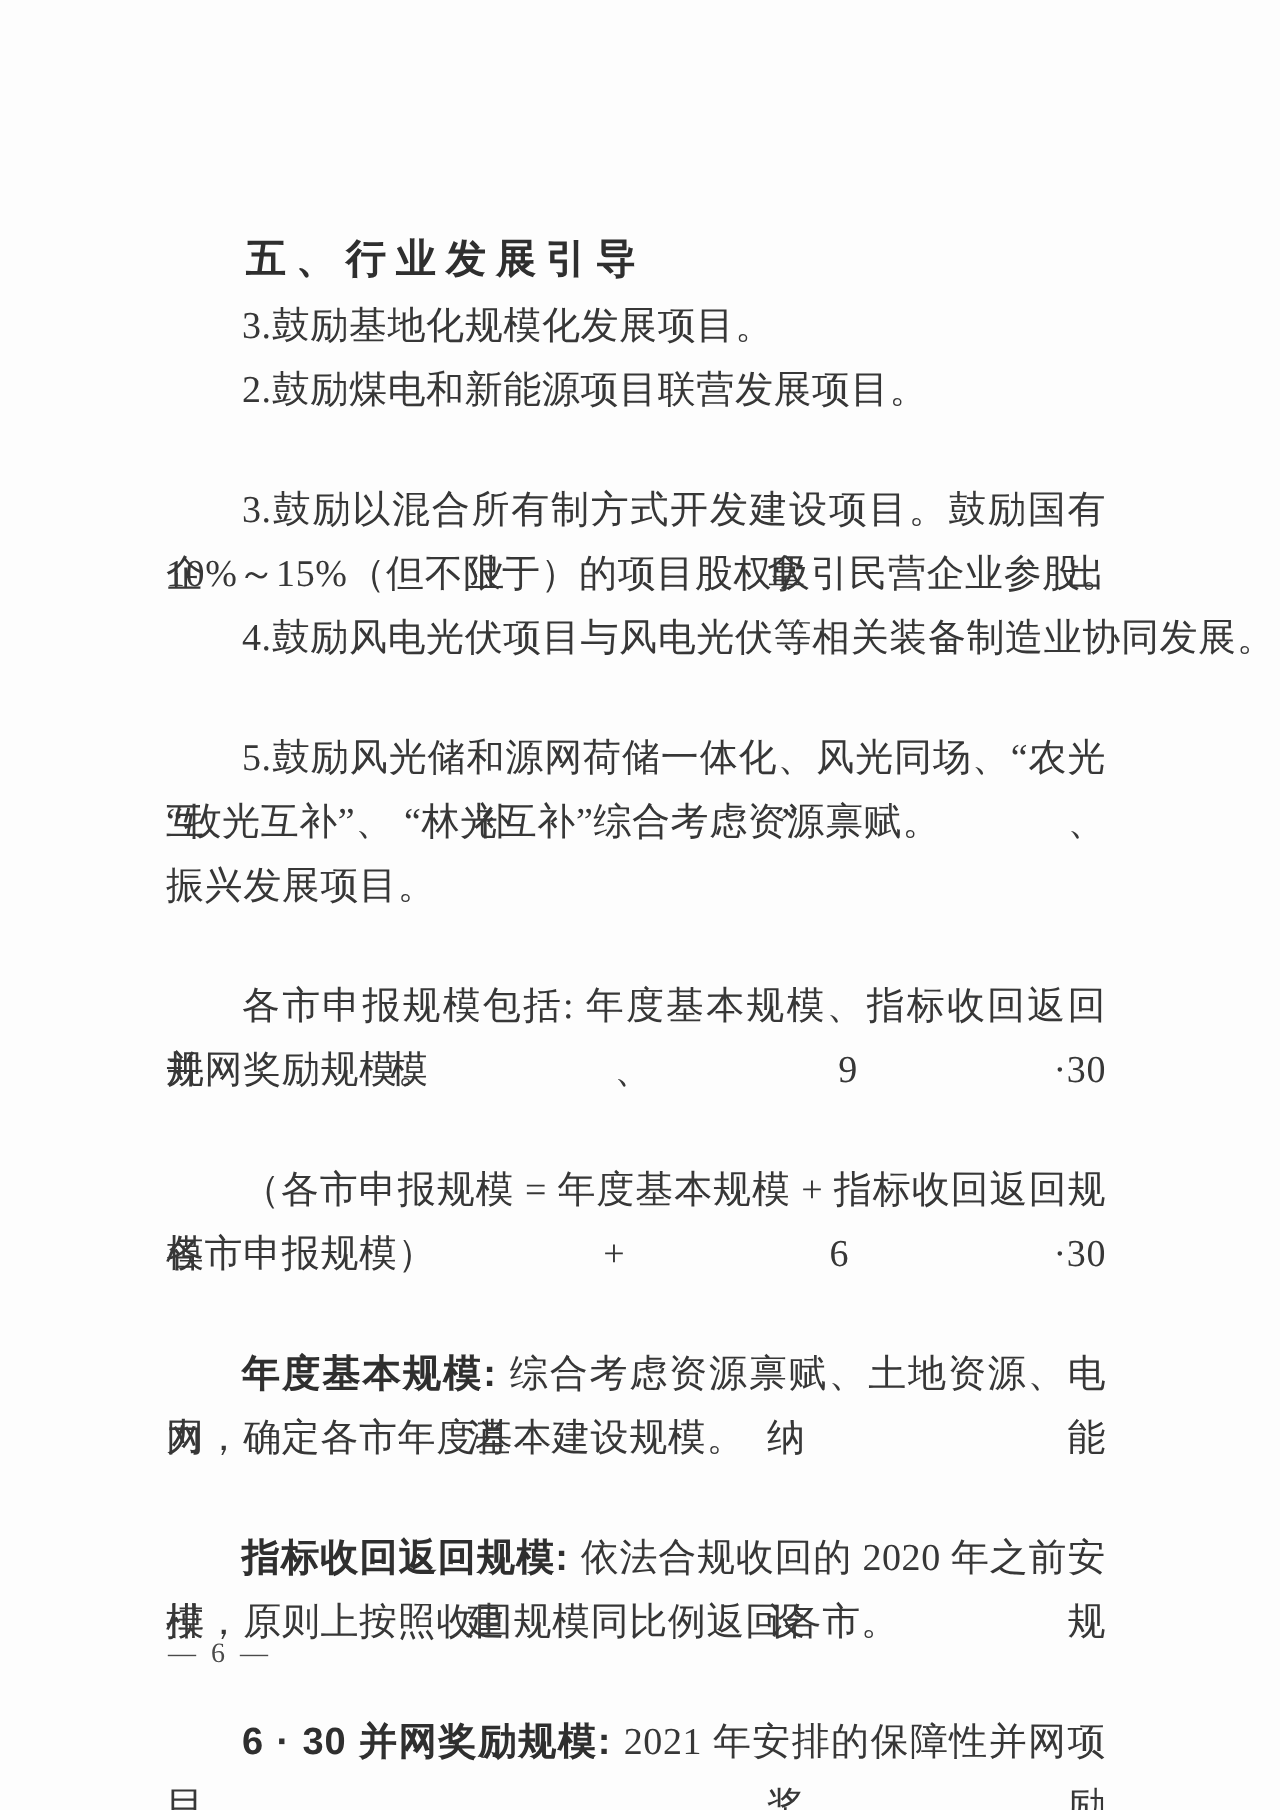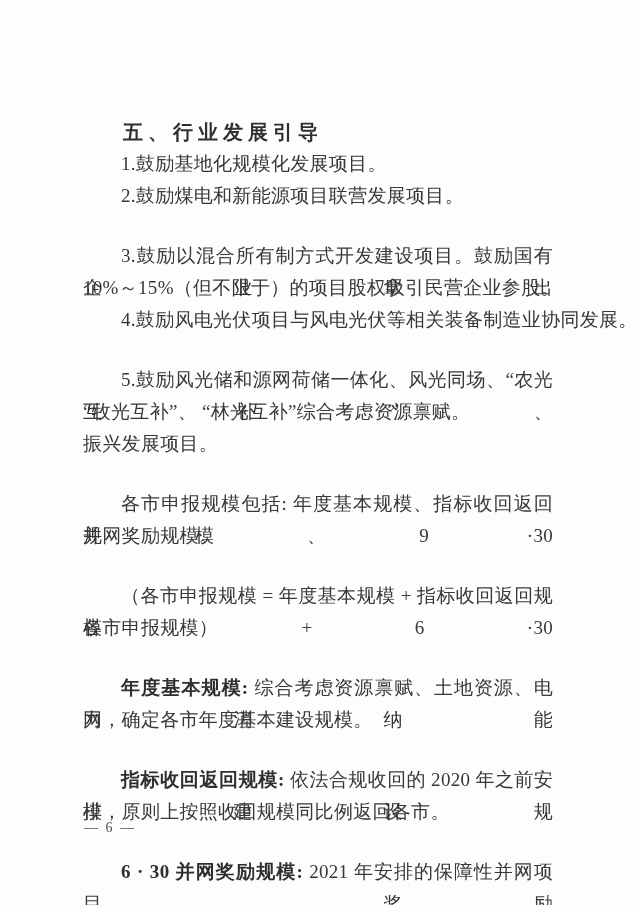--- a/index.html
+++ b/index.html
@@ -26,48 +26,48 @@
   }
   .ln.fill{
     white-space:normal;
     text-align:justify;
     text-align-last:justify;
     text-justify:inter-character;
     margin-top:28px;
   }
   .ln.indent{ text-indent:2em; }
   .ln.heading{
-    font-family:Liberation Serif, serif;
+    font-family:Liberation Mono, monospace;
     font-weight:bold;
     font-size:20px;
     letter-spacing:5px;
     color:#2f2f2f;
   }
   .lead{
     font-weight:bold;
-    font-family:Liberation Serif, serif;
+    font-family:Liberation Sans, sans-serif;
     letter-spacing:0.5px;
     color:#2f2f2f;
   }
   .footer{
     position:absolute;
     left:84px;top:820px;
     font-size:14px;
     color:#4a4a4a;
     letter-spacing:2px;
     font-family:"Liberation Serif","DejaVu Serif",serif;
   }
 </style>
 </head>
 <body>
 
 <div class="page">
   <div class="doc-body" id="doc-body">
       <div class="ln heading indent">五、行业发展引导</div>
-      <div class="ln indent">1.鼓励基地化规模化发展项目。</div>
+      <div class="ln indent">3.鼓励基地化规模化发展项目。</div>
       <div class="ln indent">2.鼓励煤电和新能源项目联营发展项目。</div>
       <div class="ln indent fill">3.鼓励以混合所有制方式开发建设项目。鼓励国有企业拿出</div>
       <div class="ln">10%～15%（但不限于）的项目股权吸引民营企业参股。</div>
       <div class="ln indent">4.鼓励风电光伏项目与风电光伏等相关装备制造业协同发展。</div>
       <div class="ln indent fill">5.鼓励风光储和源网荷储一体化、风光同场、“农光互补”、</div>
       <div class="ln">“牧光互补”、 “林光互补”综合考虑资源禀赋。</div>
       <div class="ln">振兴发展项目。</div>
       <div class="ln indent fill">各市申报规模包括: 年度基本规模、指标收回返回规模、9 ·30</div>
       <div class="ln">并网奖励规模。</div>
       <div class="ln indent fill">（各市申报规模 = 年度基本规模 + 指标收回返回规模 + 6 ·30</div>

